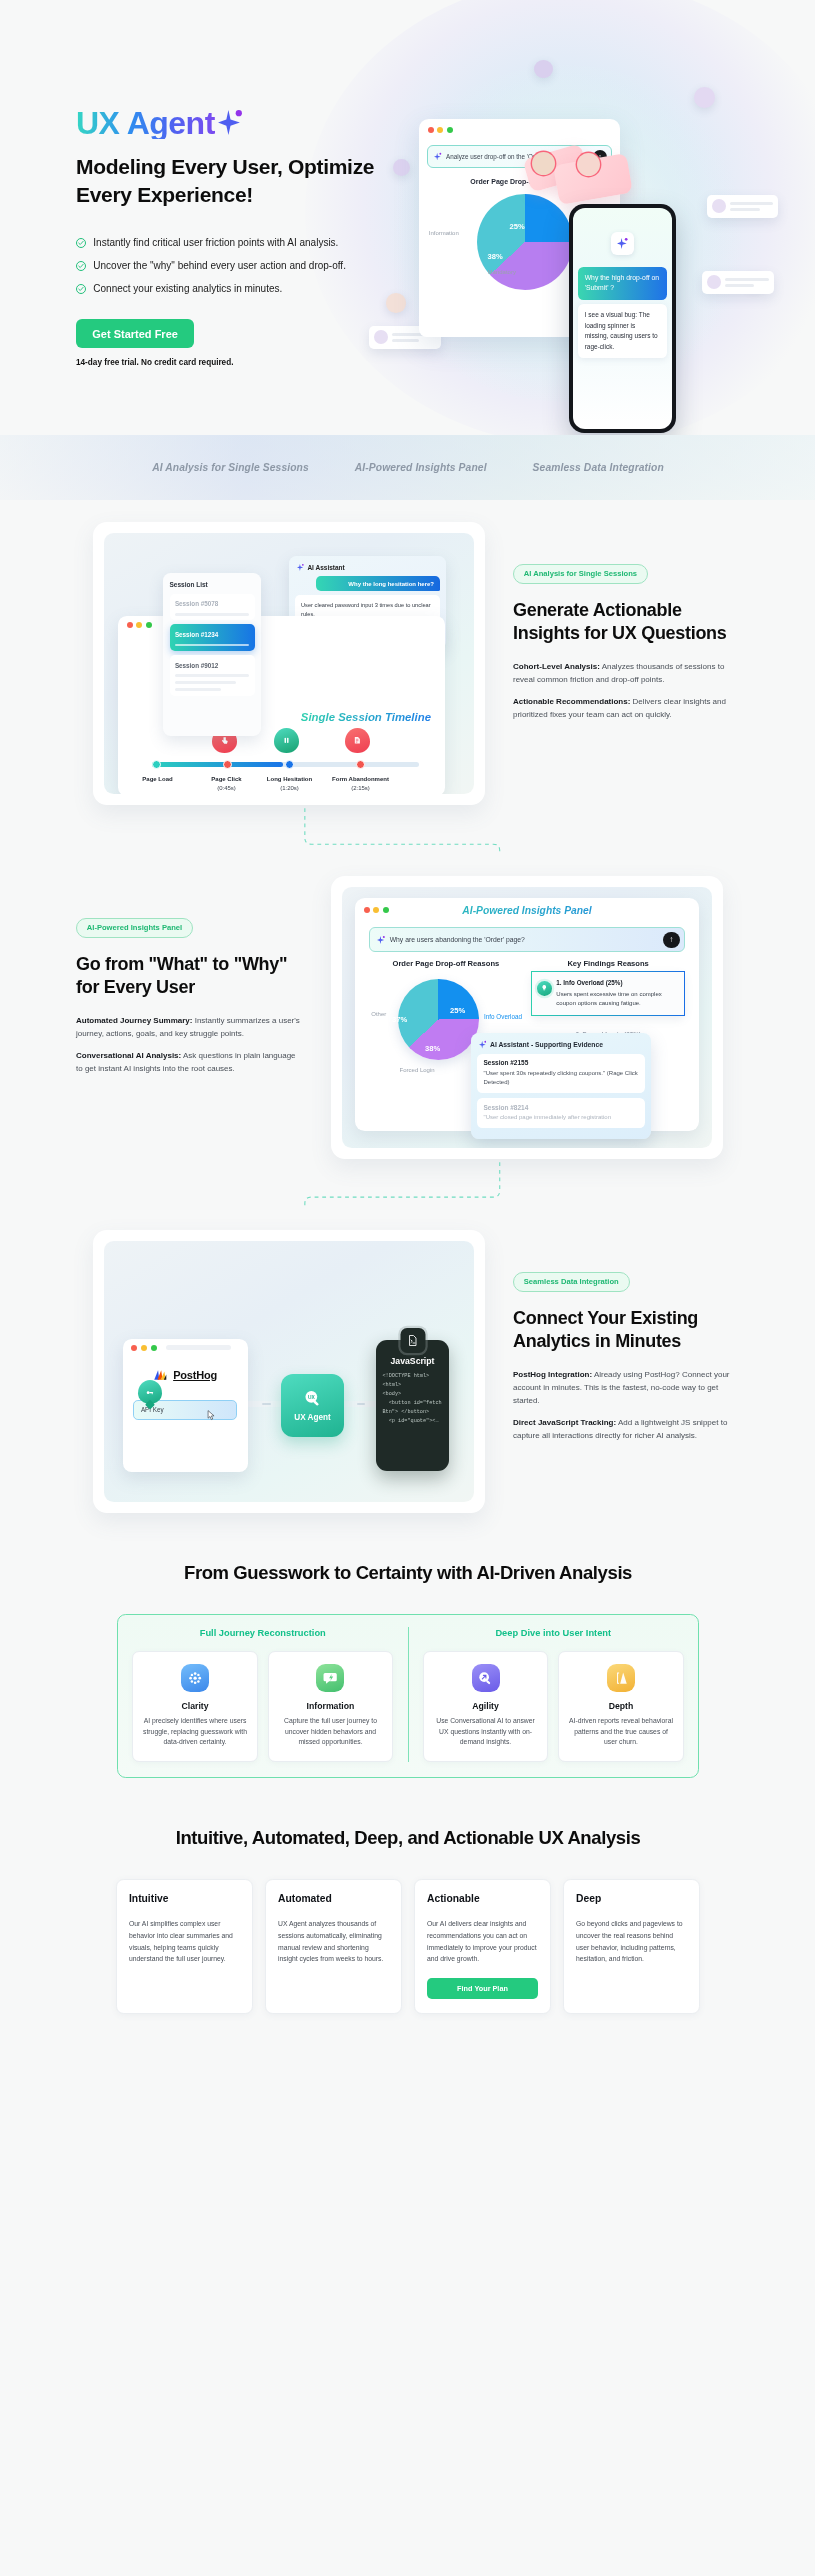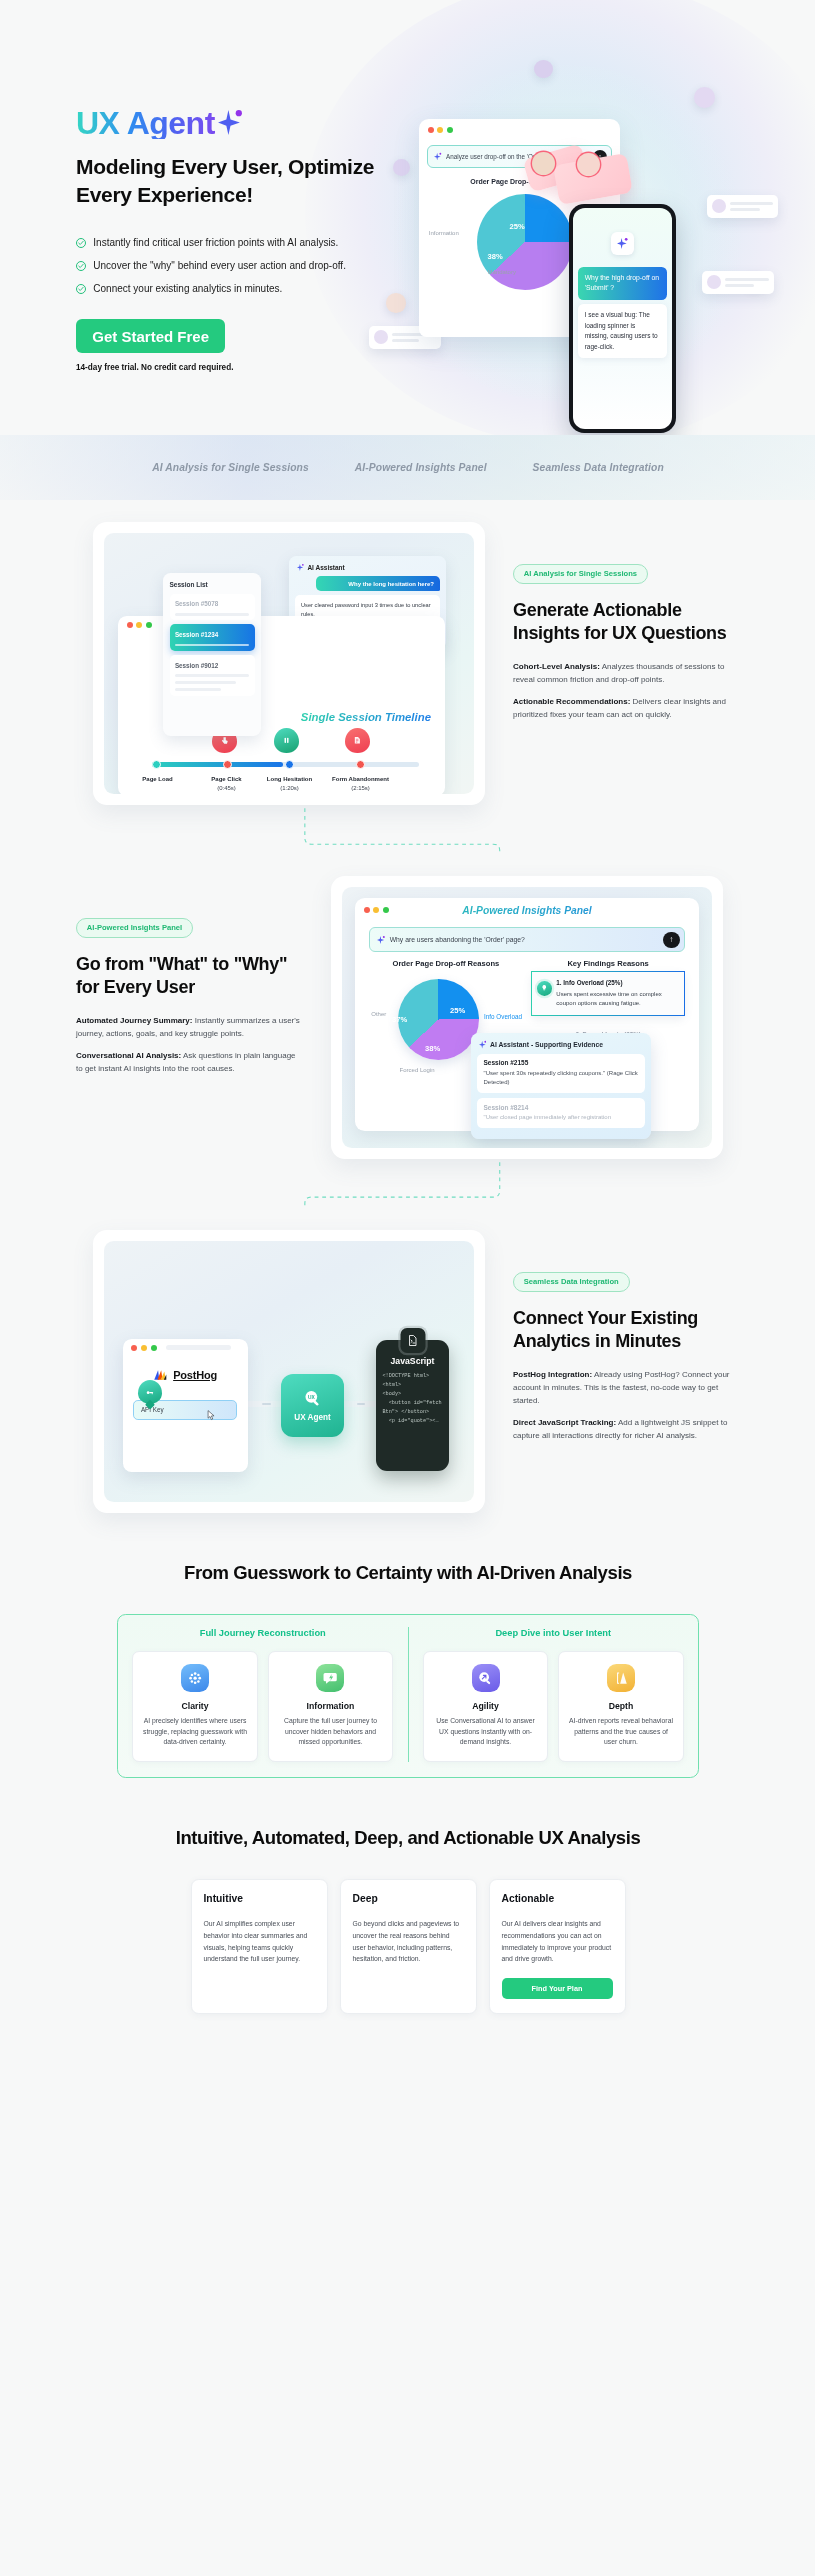--- a/index.html
+++ b/index.html
@@ -57,21 +57,21 @@
   .bullets { margin-top: 29px; display: flex; flex-direction: column; gap: 12px; }
   .bullet { display: flex; align-items: center; gap: 7px; font-size: 10px; color: #1a1a1a; }
   .chk {
     flex: 0 0 auto; width: 10.3px; height: 10.3px; border-radius: 50%;
     border: 0.9px solid #22c07b; display: flex; align-items: center; justify-content: center;
   }
   .chk svg { width: 6px; height: 6px; }
   .cta-primary {
     margin-top: 25px;
     display: inline-block; background: #24ca7f; color: #fff;
-    font-size: 15px; font-weight: 600;
+    font-size: 11px; font-weight: 600;
     padding: 8.2px 16.3px; border-radius: 6px; border: none; cursor: pointer;
   }
   .fineprint { margin-top: 9.8px; font-size: 8.2px; font-weight: 600; color: #111; }
 
   
   .art { position: absolute; left: 419px; top: 65px; width: 381px; height: 359px; z-index: 4; }
   .browser-card {
     position: absolute; left: 11px; top: 174px; width: 201px; height: 218px;
     background: #fff; border-radius: 9.8px 9.8px 7.6px 7.6px;
     box-shadow: 0 9.8px 27px rgba(80,110,150,.16);
@@ -799,23 +799,27 @@
 </section>
 
 <section>
   <h2 class="section-title">Intuitive, Automated, Deep, and Actionable UX Analysis</h2>
   <div class="final-grid">
     <div class="fcard">
       <h4>Intuitive</h4>
       <p>Our AI simplifies complex user behavior into clear summaries and visuals, helping teams quickly understand the full user journey.</p>
     </div>
     <div class="fcard">
-      <h4>Deep</h4>
-      <p>Go beyond clicks and pageviews to uncover the real reasons behind user behavior, including patterns, hesitation, and friction.</p>
+      <h4>Automated</h4>
+      <p>UX Agent analyzes thousands of sessions automatically, eliminating manual review and shortening insight cycles from weeks to hours.</p>
     </div>
     <div class="fcard">
       <h4>Actionable</h4>
       <p>Our AI delivers clear insights and recommendations you can act on immediately to improve your product and drive growth.</p>
       <button class="fbtn">Find Your Plan</button>
     </div>
+    <div class="fcard">
+      <h4>Deep</h4>
+      <p>Go beyond clicks and pageviews to uncover the real reasons behind user behavior, including patterns, hesitation, and friction.</p>
+    </div>
   </div>
 </section>
 
 
 </body></html>

